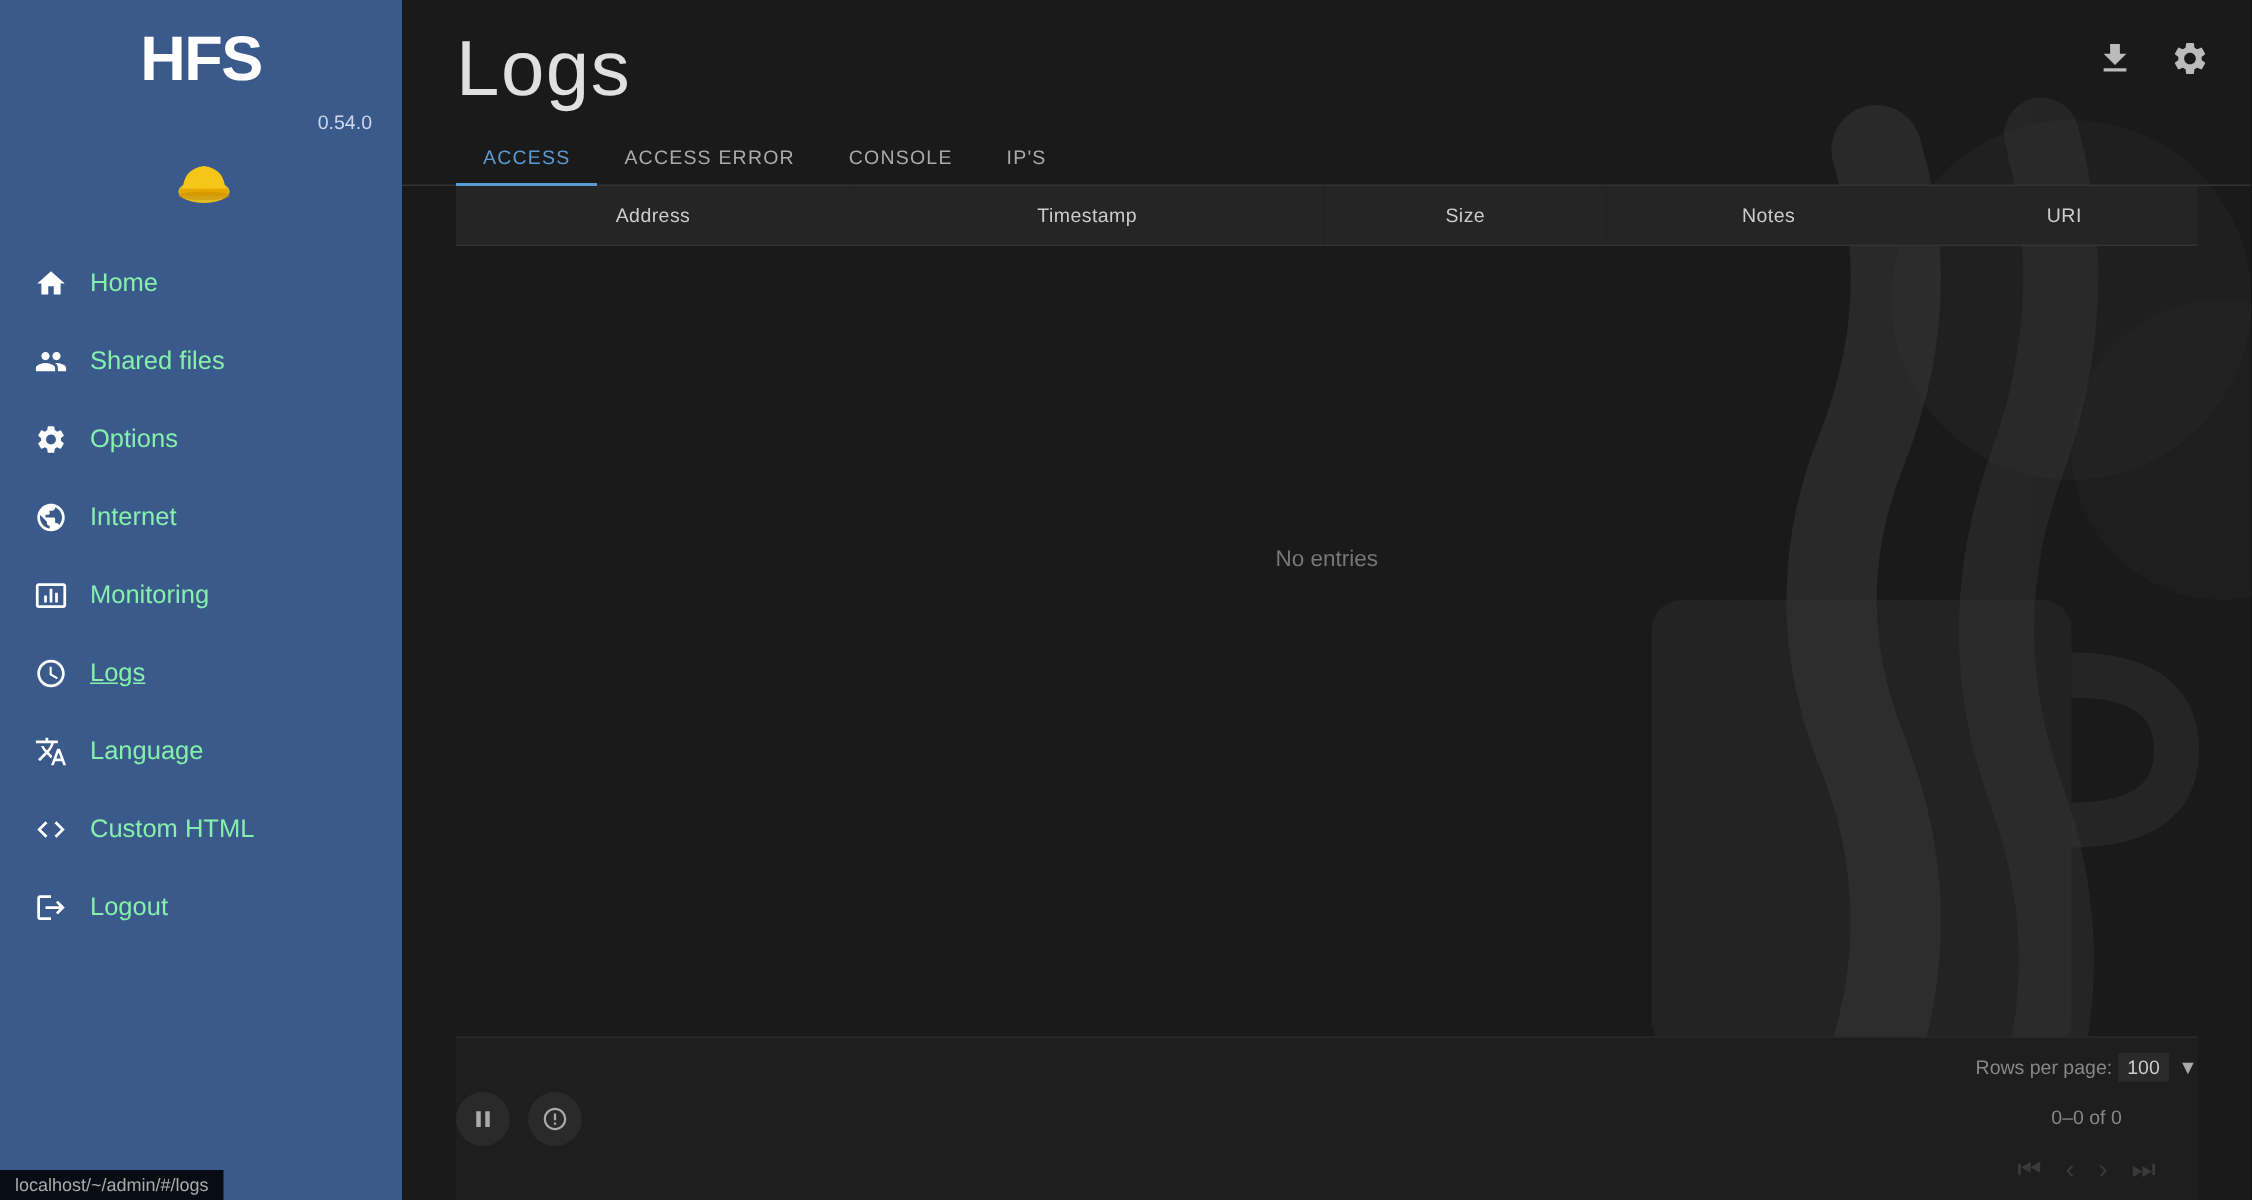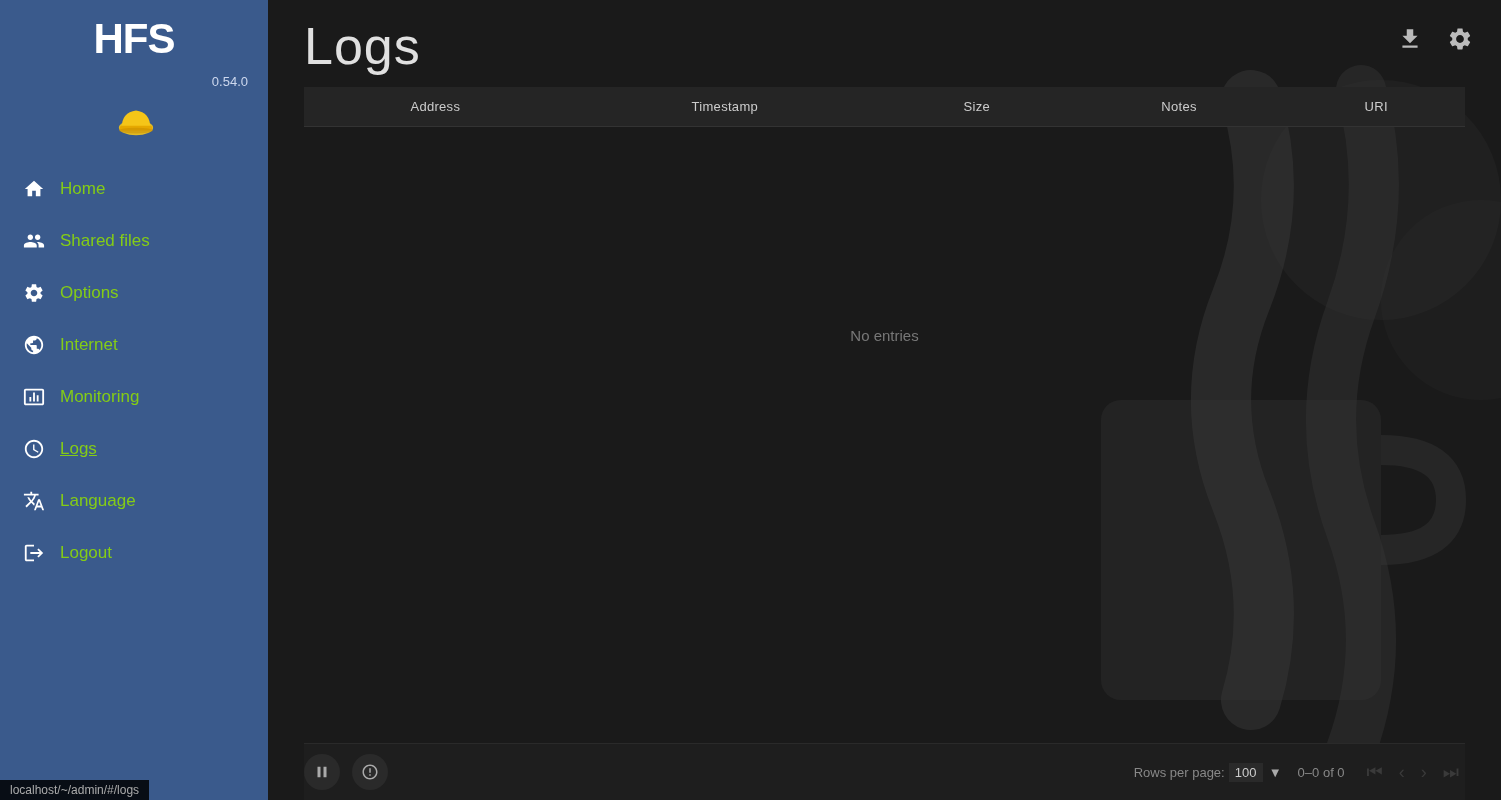--- a/index.html
+++ b/index.html
@@ -60,21 +60,21 @@
       flex: 1;
       padding: 4px 0;
     }
 
     .sidebar-item {
       display: flex;
       align-items: center;
       gap: 14px;
       padding: 14px 22px;
       cursor: pointer;
-      color: #84cc16;
+      color: #86efac;
       font-size: 17px;
       text-decoration: none;
       border-bottom: none;
       transition: background 0.15s;
       position: relative;
     }
 
     .sidebar-item.active {
       text-decoration: underline;
     }
@@ -262,20 +262,21 @@
       height: 18px;
       fill: #aaa;
     }
 
     #footer-right {
       display: flex;
       align-items: center;
       gap: 16px;
       font-size: 13px;
       color: #888;
+      flex-direction: column;
     }
 
     #rows-per-page-label { color: #888; }
 
     #rows-per-page-select {
       background: #2a2a2a;
       border: none;
       color: #ccc;
       font-size: 13px;
       padding: 2px 6px;
@@ -402,20 +403,28 @@
     <div class="sidebar-item">
       <span class="icon">
         <svg viewBox="0 0 24 24">
             <path d="M12.87 15.07l-2.54-2.51.03-.03c1.74-1.94 2.98-4.17 3.71-6.53H17V4h-7V2H8v2H1v1.99h11.17C11.5 7.92 10.44 9.75 9 11.35 8.07 10.32 7.3 9.19 6.69 8h-2c.73 1.63 1.73 3.17 2.98 4.56l-5.09 5.02L4 19l5-5 3.11 3.11.76-2.04zM18.5 10h-2L12 22h2l1.12-3h4.75L21 22h2l-4.5-12zm-2.62 7l1.62-4.33L19.12 17h-3.24z"></path>
           </svg>
       </span>
       <span>Language</span>
     </div>
 
 
+    <div class="sidebar-item">
+      <span class="icon">
+        <svg viewBox="0 0 24 24">
+            <path d="M9.4 16.6L4.8 12l4.6-4.6L8 6l-6 6 6 6 1.4-1.4zm5.2 0l4.6-4.6-4.6-4.6L16 6l6 6-6 6-1.4-1.4z"></path>
+          </svg>
+      </span>
+      <span>Custom HTML</span>
+    </div>
 
     <div class="sidebar-item">
       <span class="icon">
         <svg viewBox="0 0 24 24">
             <path d="M17 7l-1.41 1.41L18.17 11H8v2h10.17l-2.58 2.58L17 17l5-5zM4 5h8V3H4c-1.1 0-2 .9-2 2v14c0 1.1.9 2 2 2h8v-2H4V5z"></path>
           </svg>
       </span>
       <span>Logout</span>
     </div>
   </nav>
@@ -445,20 +454,26 @@
           </svg>
       </button>
       <button class="toolbar-btn" title="Settings">
         <svg viewBox="0 0 24 24">
             <path d="M19.14,12.94c0.04-0.3,0.06-0.61,0.06-0.94c0-0.32-0.02-0.64-0.07-0.94l2.03-1.58c0.18-0.14,0.23-0.41,0.12-0.61 l-1.92-3.32c-0.12-0.22-0.37-0.29-0.59-0.22l-2.39,0.96c-0.5-0.38-1.03-0.7-1.62-0.94L14.4,2.81c-0.04-0.24-0.24-0.41-0.48-0.41 h-3.84c-0.24,0-0.43,0.17-0.47,0.41L9.25,5.35C8.66,5.59,8.12,5.92,7.63,6.29L5.24,5.33c-0.22-0.08-0.47,0-0.59,0.22L2.74,8.87 C2.62,9.08,2.66,9.34,2.86,9.48l2.03,1.58C4.84,11.36,4.8,11.69,4.8,12s0.02,0.64,0.07,0.94l-2.03,1.58 c-0.18,0.14-0.23,0.41-0.12,0.61l1.92,3.32c0.12,0.22,0.37,0.29,0.59,0.22l2.39-0.96c0.5,0.38,1.03,0.7,1.62,0.94l0.36,2.54 c0.05,0.24,0.24,0.41,0.48,0.41h3.84c0.24,0,0.44-0.17,0.47-0.41l0.36-2.54c0.59-0.24,1.13-0.56,1.62-0.94l2.39,0.96 c0.22,0.08,0.47,0,0.59-0.22l1.92-3.32c0.12-0.22,0.07-0.47-0.12-0.61L19.14,12.94z M12,15.6c-1.98,0-3.6-1.62-3.6-3.6 s1.62-3.6,3.6-3.6s3.6,1.62,3.6,3.6S13.98,15.6,12,15.6z"></path>
           </svg>
       </button>
     </div>
   </div>
 
+  <div id="tabs">
+    <div class="tab active">ACCESS</div>
+    <div class="tab">ACCESS ERROR</div>
+    <div class="tab">CONSOLE</div>
+    <div class="tab">IP'S</div>
+  </div>
 
   <div id="table-container">
     <table id="log-table">
       <thead>
         <tr>
           <th>Address</th>
           <th>Timestamp</th>
           <th>Size</th>
           <th>Notes</th>
           <th>URI</th>

